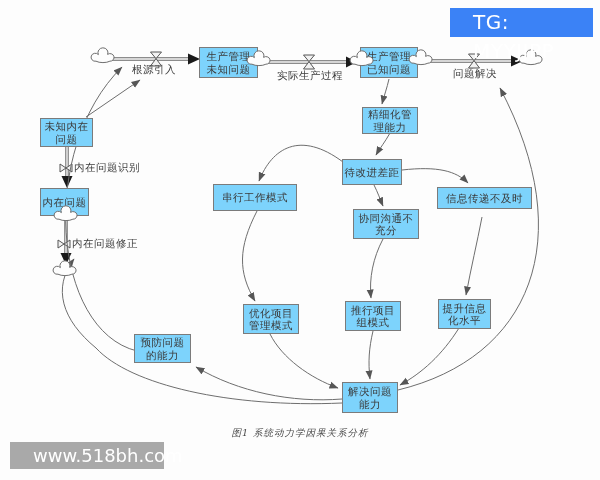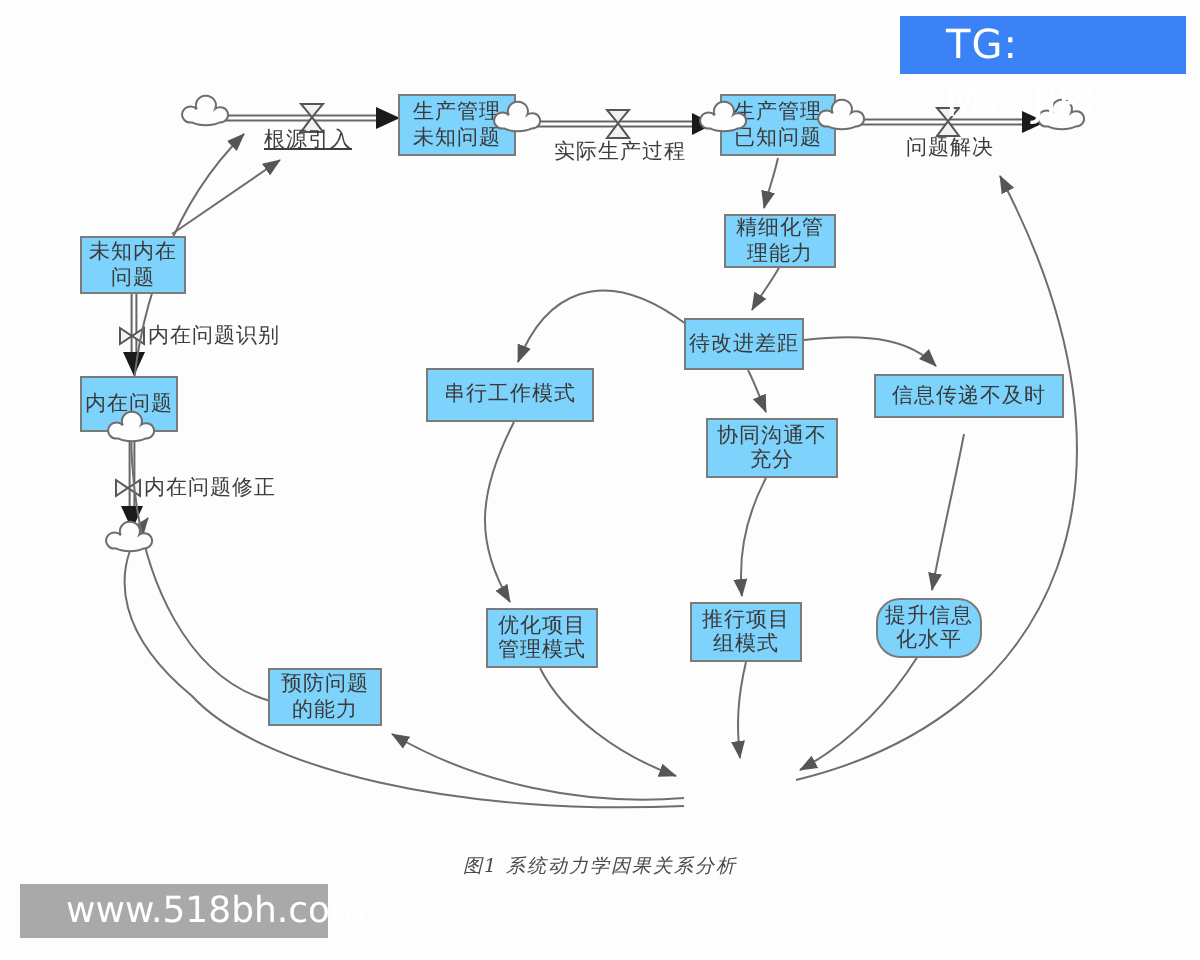--- a/index.html
+++ b/index.html
@@ -103,26 +103,28 @@
 理能力</div>
   <div class="node" style="left:342px;top:159px;width:60px;height:26px;">待改进差距</div>
   <div class="node" style="left:213px;top:184px;width:84px;height:27px;">串行工作模式</div>
   <div class="node" style="left:353px;top:209px;width:66px;height:30px;">协同沟通不
 充分</div>
   <div class="node" style="left:437px;top:187px;width:95px;height:22px;">信息传递不及时</div>
   <div class="node" style="left:243px;top:304px;width:56px;height:30px;">优化项目
 管理模式</div>
   <div class="node" style="left:345px;top:301px;width:56px;height:30px;">推行项目
 组模式</div>
-  <div class="node" style="left:438px;top:299px;width:53px;height:30px;border-radius:12px;">提升信息
+  <div class="node" style="left:438px;top:299px;width:53px;height:30px;">提升信息
 化水平</div>
+  <div class="node" style="left:342px;top:382px;width:56px;height:31px;">解决问题
+能力</div>
   <div class="node" style="left:134px;top:334px;width:57px;height:29px;">预防问题
 的能力</div>
 
-  <div class="flowlabel" style="left:132px;top:63px;text-decoration:underline;">根源引入</div>
+  <div class="flowlabel" style="left:132px;top:63px;">根源引入</div>
   <div class="flowlabel" style="left:277px;top:69px;">实际生产过程</div>
   <div class="flowlabel" style="left:453px;top:67px;">问题解决</div>
   <div class="flowlabel" style="left:74px;top:161px;">内在问题识别</div>
   <div class="flowlabel" style="left:72px;top:237px;">内在问题修正</div>
 
   <svg class="layer cloudlayer" width="600" height="480" viewBox="0 0 600 480">
     <use href="#cloudp" transform="translate(103,59)"></use>
     <use href="#cloudp" transform="translate(259,62)"></use>
     <use href="#cloudp" transform="translate(362,62)"></use>
     <use href="#cloudp" transform="translate(421,61)"></use>

